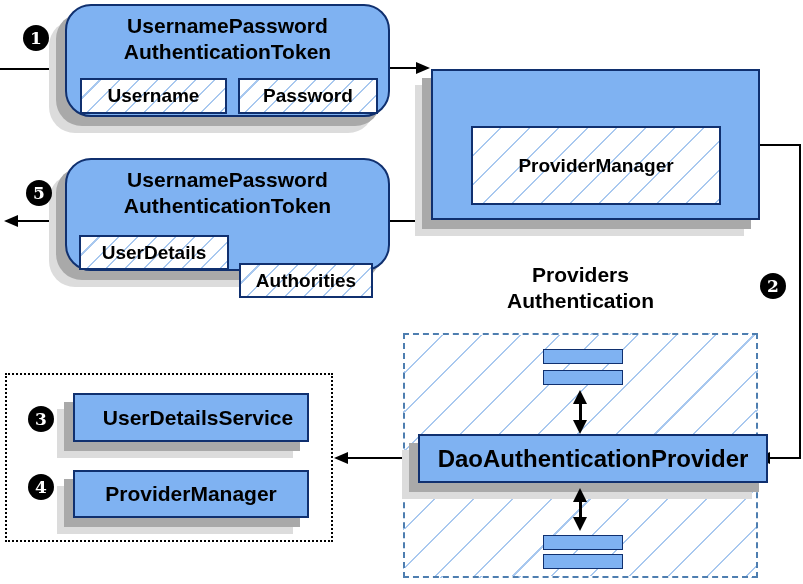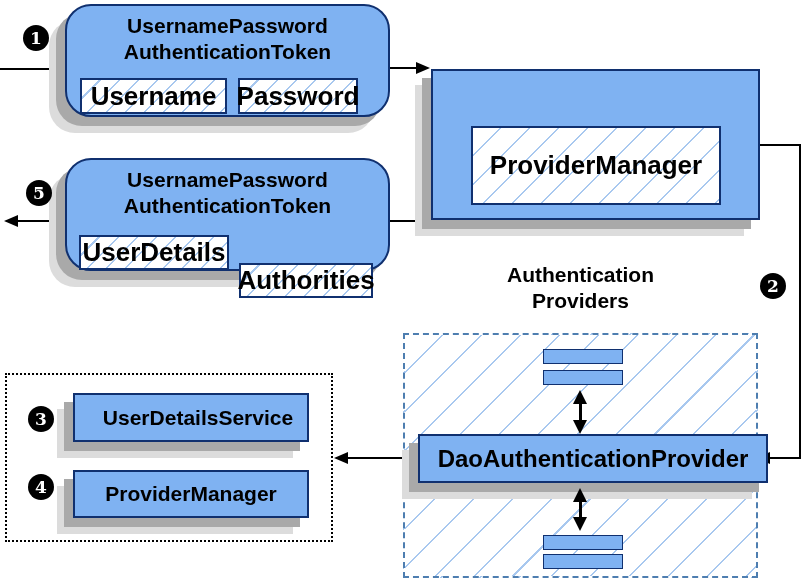--- a/index.html
+++ b/index.html
@@ -18,21 +18,21 @@
   }
   .box{position:absolute;box-sizing:border-box;background:var(--fill);border:2px solid var(--border);}
   .rounded{border-radius:26px;}
   .shadowed{box-shadow:-9px 9px 0 0 var(--shadow1), -16px 16px 0 0 var(--shadow2);}
   .title{font-weight:bold;font-size:21px;line-height:26px;text-align:center;}
   .hatchbox{
     position:absolute;box-sizing:border-box;background-color:#fff;
     background-image:repeating-linear-gradient(135deg,transparent 0 12px,var(--hatch) 12px 13.5px);
     border:2px solid var(--border);
     display:flex;align-items:center;justify-content:center;
-    font-weight:bold;font-size:26px;
+    font-weight:bold;font-size:19px;
   }
   .hatch-mid{background-image:repeating-linear-gradient(135deg,transparent 0 19px,var(--hatch) 19px 20.5px);text-align:right;}
   .group{
     position:absolute;box-sizing:border-box;background-color:#fff;
     background-image:repeating-linear-gradient(135deg,transparent 0 26px,var(--hatch) 26px 27.5px);
     border:2px dashed var(--group-border);
   }
   .dotted{position:absolute;box-sizing:border-box;background:#fff;border:2px dotted #000;}
   .plain{display:flex;align-items:center;justify-content:center;font-weight:bold;}
   .bar{position:absolute;box-sizing:border-box;width:80px;height:15px;background:var(--fill);border:1.5px solid var(--border);}
@@ -70,22 +70,22 @@
 
   <div class="hl" style="left:16px;top:220px;width:49px;"></div>
   <div class="arr arr-left" style="left:4px;top:215px;"></div>
 
   <div class="hl" style="left:348px;top:457px;width:70px;"></div>
   <div class="arr arr-left" style="left:334px;top:452px;"></div>
 
   <div class="group" style="left:403px;top:333px;width:355px;height:245px;"></div>
 
   <div class="two-line title" style="left:468px;top:262px;width:225px;">
+    <div>Providers</div>
     <div>Authentication</div>
-    <div>Providers</div>
   </div>
 
   <div class="bar" style="left:543px;top:349px;"></div>
   <div class="bar" style="left:543px;top:370px;"></div>
 
   <div class="shaft" style="left:579px;top:398px;height:28px;"></div>
   <div class="arr arr-up" style="left:573px;top:390px;"></div>
   <div class="arr arr-down" style="left:573px;top:420px;"></div>
 
   <div class="box plain shadowed" style="left:418px;top:434px;width:350px;height:49px;font-size:24px;">
@@ -100,21 +100,21 @@
   <div class="bar" style="left:543px;top:554px;"></div>
 
   <div class="box rounded shadowed" style="left:65px;top:4px;width:325px;height:113px;">
     <div class="title" style="margin-top:7px;">
       <div>UsernamePassword</div>
       <div>AuthenticationToken</div>
     </div>
     <div class="hatchbox" style="left:13px;top:72px;width:147px;height:36px;">
       <span>Username</span>
     </div>
-    <div class="hatchbox" style="left:171px;top:72px;width:120px;height:36px;">
+    <div class="hatchbox" style="left:171px;top:72px;width:140px;height:36px;">
       <span>Password</span>
     </div>
   </div>
 
   <div class="box shadowed" style="left:431px;top:69px;width:329px;height:151px;">
     <div class="hatchbox hatch-mid" style="left:38px;top:55px;width:250px;height:79px;">
       <span>ProviderManager</span>
     </div>
   </div>
 

